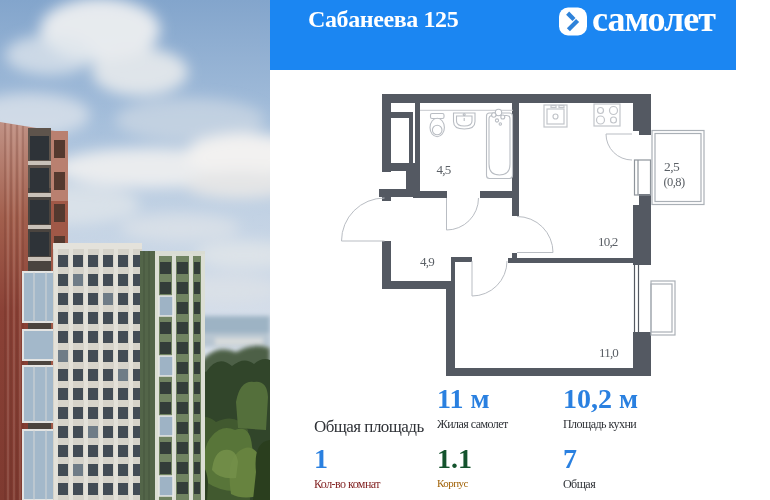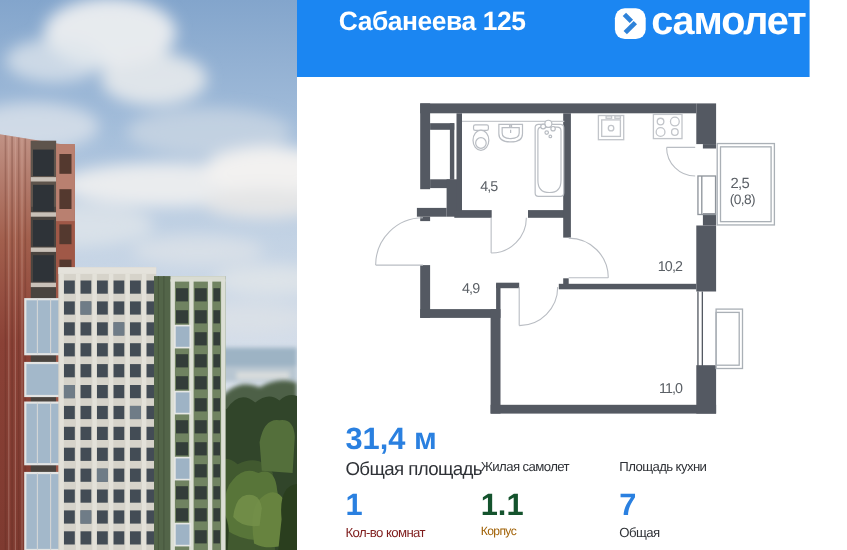--- a/index.html
+++ b/index.html
@@ -1,15 +1,15 @@
 <!DOCTYPE html>
 <html><head><meta charset="utf-8">
 <style>
 html,body{margin:0;padding:0;background:#fff}
-#c{position:relative;width:736px;height:500px;overflow:hidden;font-family:Liberation Sans, sans-serif;background:#fff}
+#c{position:relative;width:736px;height:500px;overflow:hidden;font-family:Liberation Serif, serif;background:#fff}
 .abs{position:absolute}
 </style></head>
 <body>
 <div id="c">
 
 <svg class="abs" style="left:0;top:0" width="270" height="500" viewBox="0 0 270 500">
   <defs>
     <linearGradient id="sky" x1="0" y1="0" x2="0" y2="1">
       <stop offset="0" stop-color="#83a5cc"></stop>
       <stop offset="0.3" stop-color="#a3bdda"></stop>
@@ -453,25 +453,26 @@
   <text x="420" y="266" font-size="13" letter-spacing="-0.8" fill="#5b6066">4,9</text>
 
   <text x="598" y="246" font-size="13" letter-spacing="-0.8" fill="#5b6066">10,2</text>
 
   <text x="599" y="357" font-size="13" letter-spacing="-0.8" fill="#5b6066">11,0</text>
 
   <text x="664" y="170.5" font-size="13.5" letter-spacing="-0.6" fill="#5b6066">2,5</text>
   <text x="663.5" y="185.5" font-size="12.5" letter-spacing="-0.6" fill="#5b6066">(0,8)</text>
 </svg>
 
-<div class="abs" style="left:314px;top:383px;color:#2a80e0;font-size:28px;font-weight:700">31,4 м</div>
 <div class="abs" style="left:314px;top:417px;color:#2f3237;font-size:17px;letter-spacing:-0.55px">Общая площадь</div>
 
+<div class="abs" style="left:437px;top:383px;color:#2a80e0;font-size:28px;font-weight:700">11 м</div>
 <div class="abs" style="left:437px;top:417px;color:#2f3237;font-size:12px;letter-spacing:-0.55px">Жилая самолет</div>
 
+<div class="abs" style="left:563px;top:383px;color:#2a80e0;font-size:28px;font-weight:700">10,2 м</div>
 <div class="abs" style="left:563px;top:417px;color:#2f3237;font-size:12px;letter-spacing:-0.55px">Площадь кухни</div>
 
 <div class="abs" style="left:314px;top:443px;color:#2a80e0;font-size:28px;font-weight:700">1</div>
 <div class="abs" style="left:314px;top:477px;color:#7f1d1d;font-size:12px;letter-spacing:-0.55px">Кол-во комнат</div>
 
 <div class="abs" style="left:437px;top:443px;color:#14532d;font-size:28px;font-weight:700">1.1</div>
 <div class="abs" style="left:437px;top:477px;color:#a16207;font-size:11px;letter-spacing:-0.55px">Корпус</div>
 
 <div class="abs" style="left:563px;top:443px;color:#2a80e0;font-size:28px;font-weight:700">7</div>
 <div class="abs" style="left:563px;top:477px;color:#2f3237;font-size:12px;letter-spacing:-0.55px">Общая</div>

